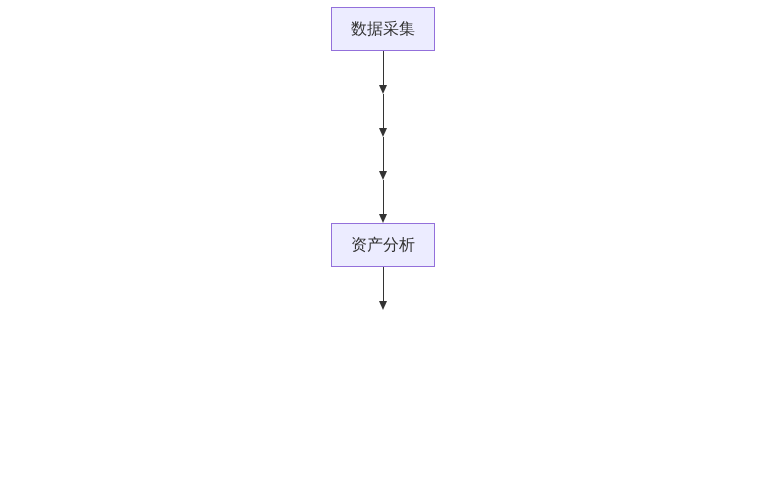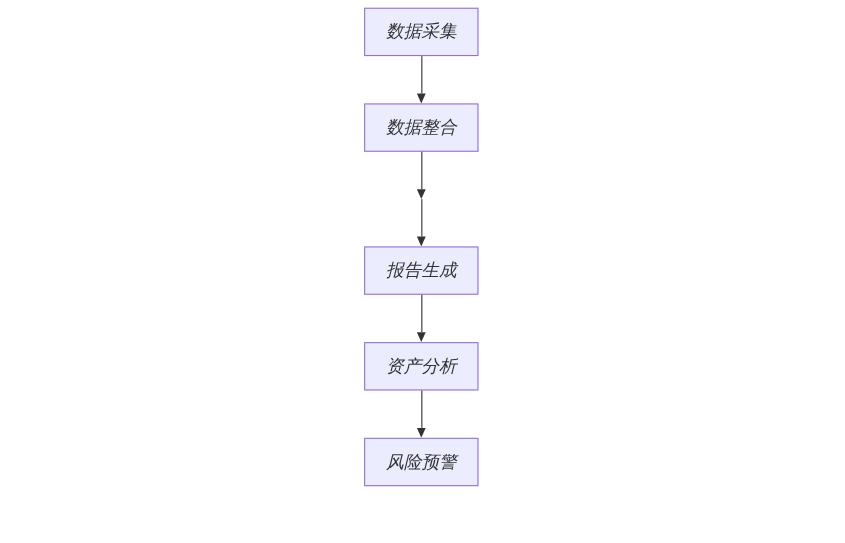--- a/index.html
+++ b/index.html
@@ -2,21 +2,21 @@
 <html style="--node-fill: #ECECFF; --node-border: #9370DB; --text-color: #333333; --arrow-color: #333333; --bg: #FFFFFF;"><head>
 <meta charset="utf-8">
 <style>
   :root {
     --node-fill: #ECECFF;
     --node-border: #9370DB;
     --text-color: #333333;
     --arrow-color: #333333;
     --bg: #FFFFFF;
   }
-  * { box-sizing: border-box; font-style: italic; }
+  * { box-sizing: border-box; }
   html, body {
     margin: 0;
     padding: 0;
     background: var(--bg);
     font-family: "Liberation Sans", "DejaVu Sans", sans-serif;
   }
   .canvas {
     position: relative;
     width: 768px;
     height: 494px;
@@ -73,51 +73,42 @@
 
     <div class="node">
       <span>数据采集</span>
     </div>
 
     <div class="arrow">
       <div class="shaft"></div>
       <div class="head"></div>
     </div>
 
-    <div class="node">
-      <span>数据整合</span>
-    </div>
 
     <div class="arrow">
       <div class="shaft"></div>
       <div class="head"></div>
     </div>
 
 
     <div class="arrow">
       <div class="shaft"></div>
       <div class="head"></div>
     </div>
 
-    <div class="node">
-      <span>报告生成</span>
-    </div>
 
     <div class="arrow">
       <div class="shaft"></div>
       <div class="head"></div>
     </div>
 
     <div class="node">
       <span>资产分析</span>
     </div>
 
     <div class="arrow">
       <div class="shaft"></div>
       <div class="head"></div>
     </div>
 
-    <div class="node">
-      <span>风险预警</span>
-    </div>
 
   </div>
 </div>
 
 </body></html>

